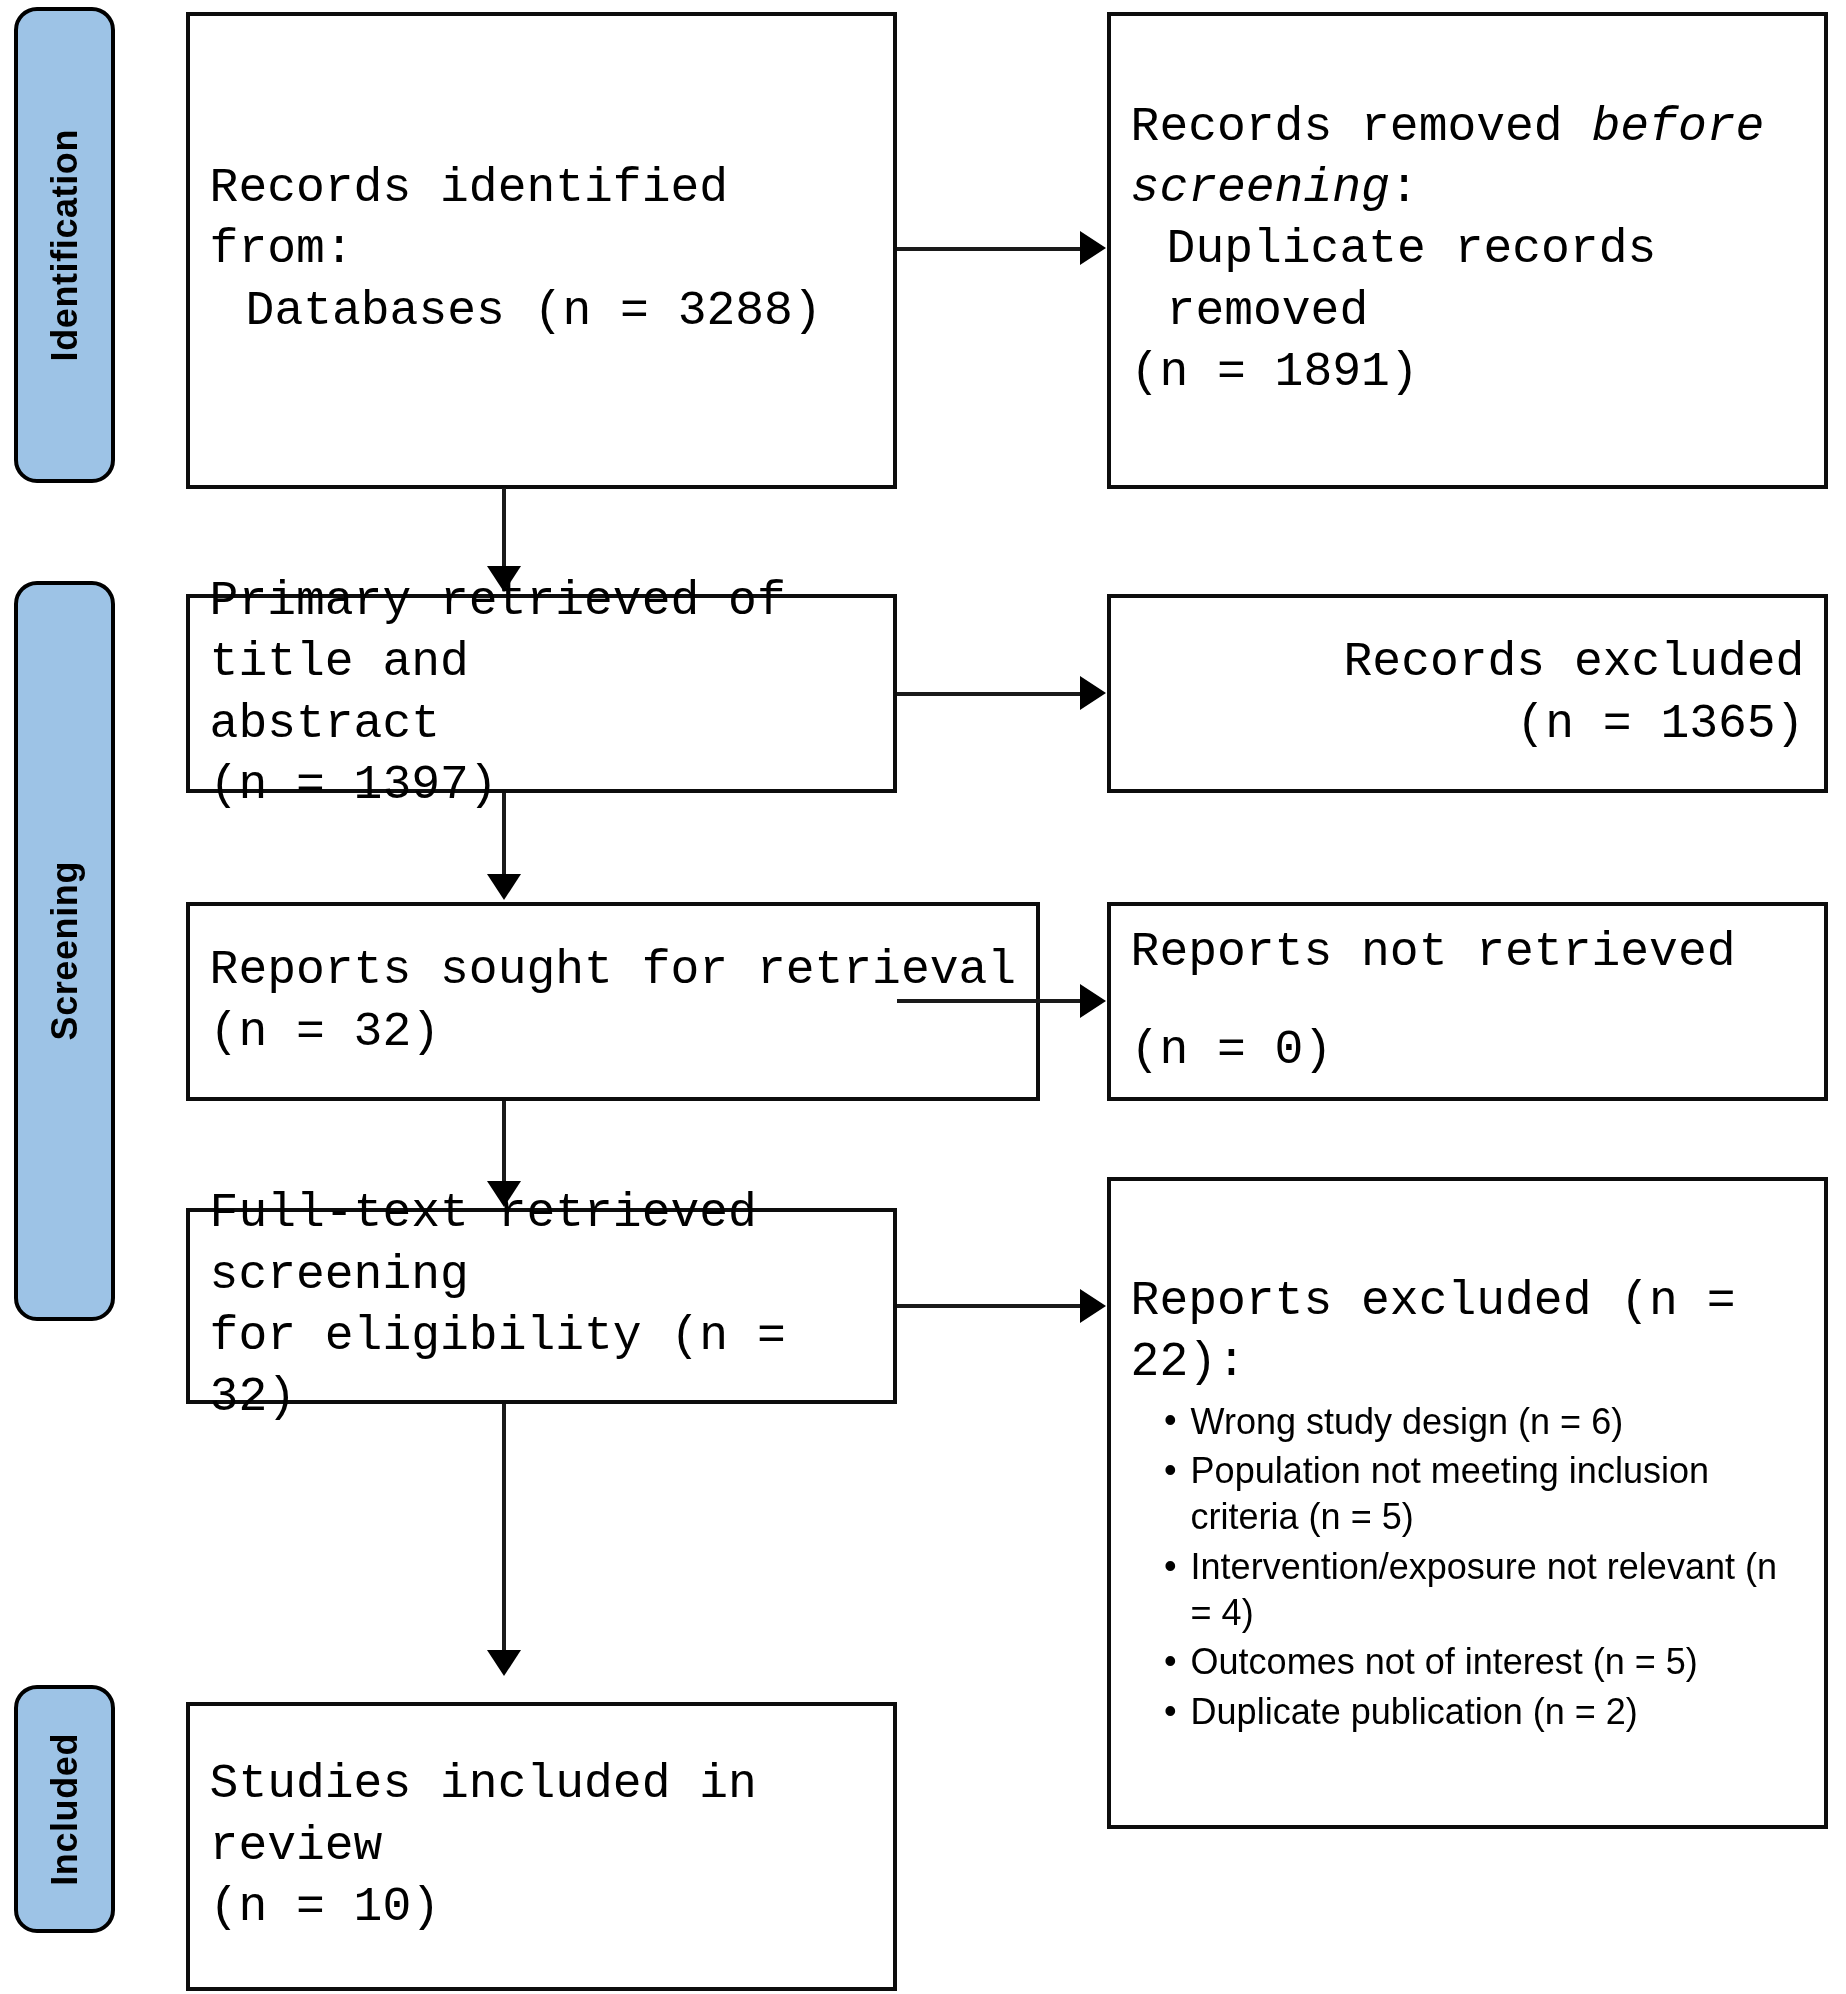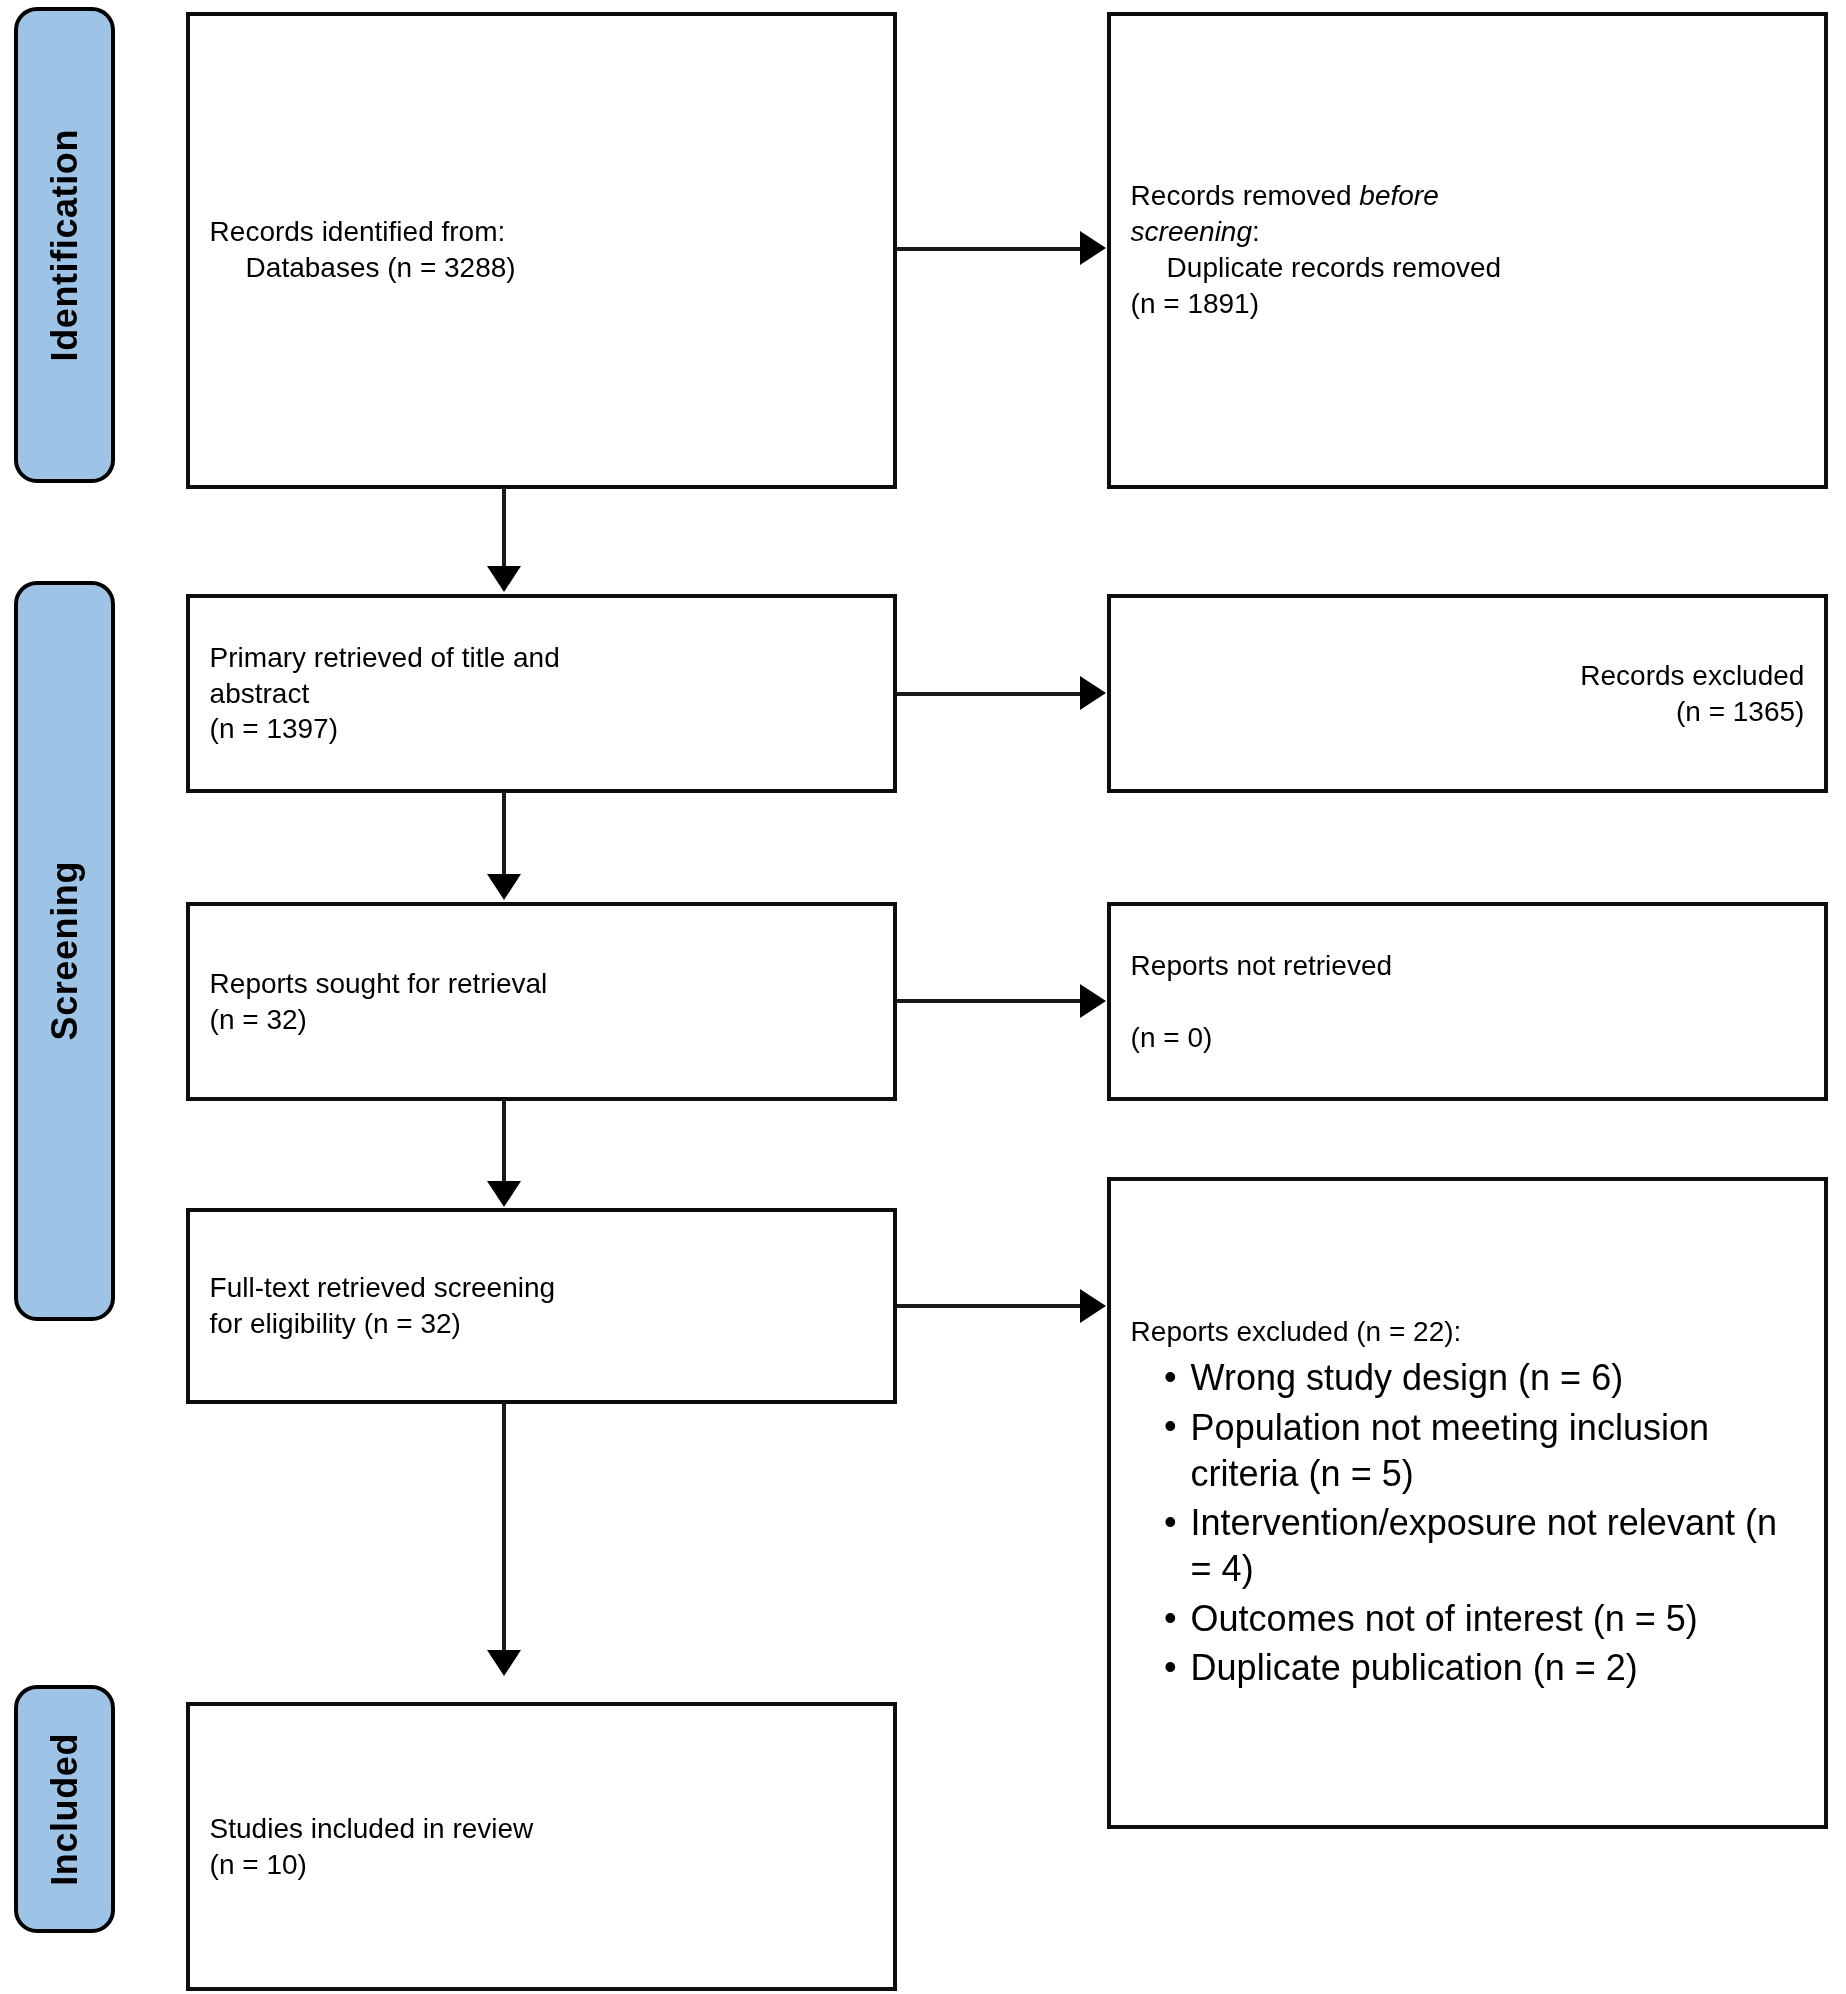--- a/index.html
+++ b/index.html
@@ -28,23 +28,24 @@
     position:absolute;
     background:#ffffff;
     border:4px solid #0d0d0d;
     box-sizing:border-box;
     display:flex;
     flex-direction:column;
     justify-content:center;
     padding:0 19.6px;
   }
   .flowbox .line{
-    font-size:28px;
+    font-size:48px;
     line-height:1.28;
     white-space:pre-wrap;
+    font-family:Liberation Mono, monospace;
   }
   .indent{ padding-left:36px; }
   .ital{ font-style:italic; }
 
   ul.excl-list{
     margin:1.2px 0 0 0;
     padding-left:60px;
     list-style:none;
   }
   ul.excl-list li{
@@ -123,21 +124,21 @@
     <div class="line">Records excluded</div>
     <div class="line">(n = 1365)</div>
   </div>
 
   <div class="h-line" style="left:897px;top:692px;width:191px;"></div>
   <div class="arrow-right" style="left:1080px;top:676px;"></div>
 
   <div class="v-line" style="left:502px;top:793px;height:84px;"></div>
   <div class="arrow-down" style="left:487px;top:874px;"></div>
 
-  <div class="flowbox" style="left:186px;top:902px;width:711px;height:199px;">
+  <div class="flowbox" style="left:186px;top:902px;width:854px;height:199px;">
     <div class="line">Reports sought for retrieval</div>
     <div class="line">(n = 32)</div>
   </div>
 
   <div class="flowbox" style="left:1107px;top:902px;width:721px;height:199px;gap:36px;">
     <div class="line">Reports not retrieved</div>
     <div class="line">(n = 0)</div>
   </div>
 
   <div class="h-line" style="left:897px;top:999px;width:191px;"></div>

